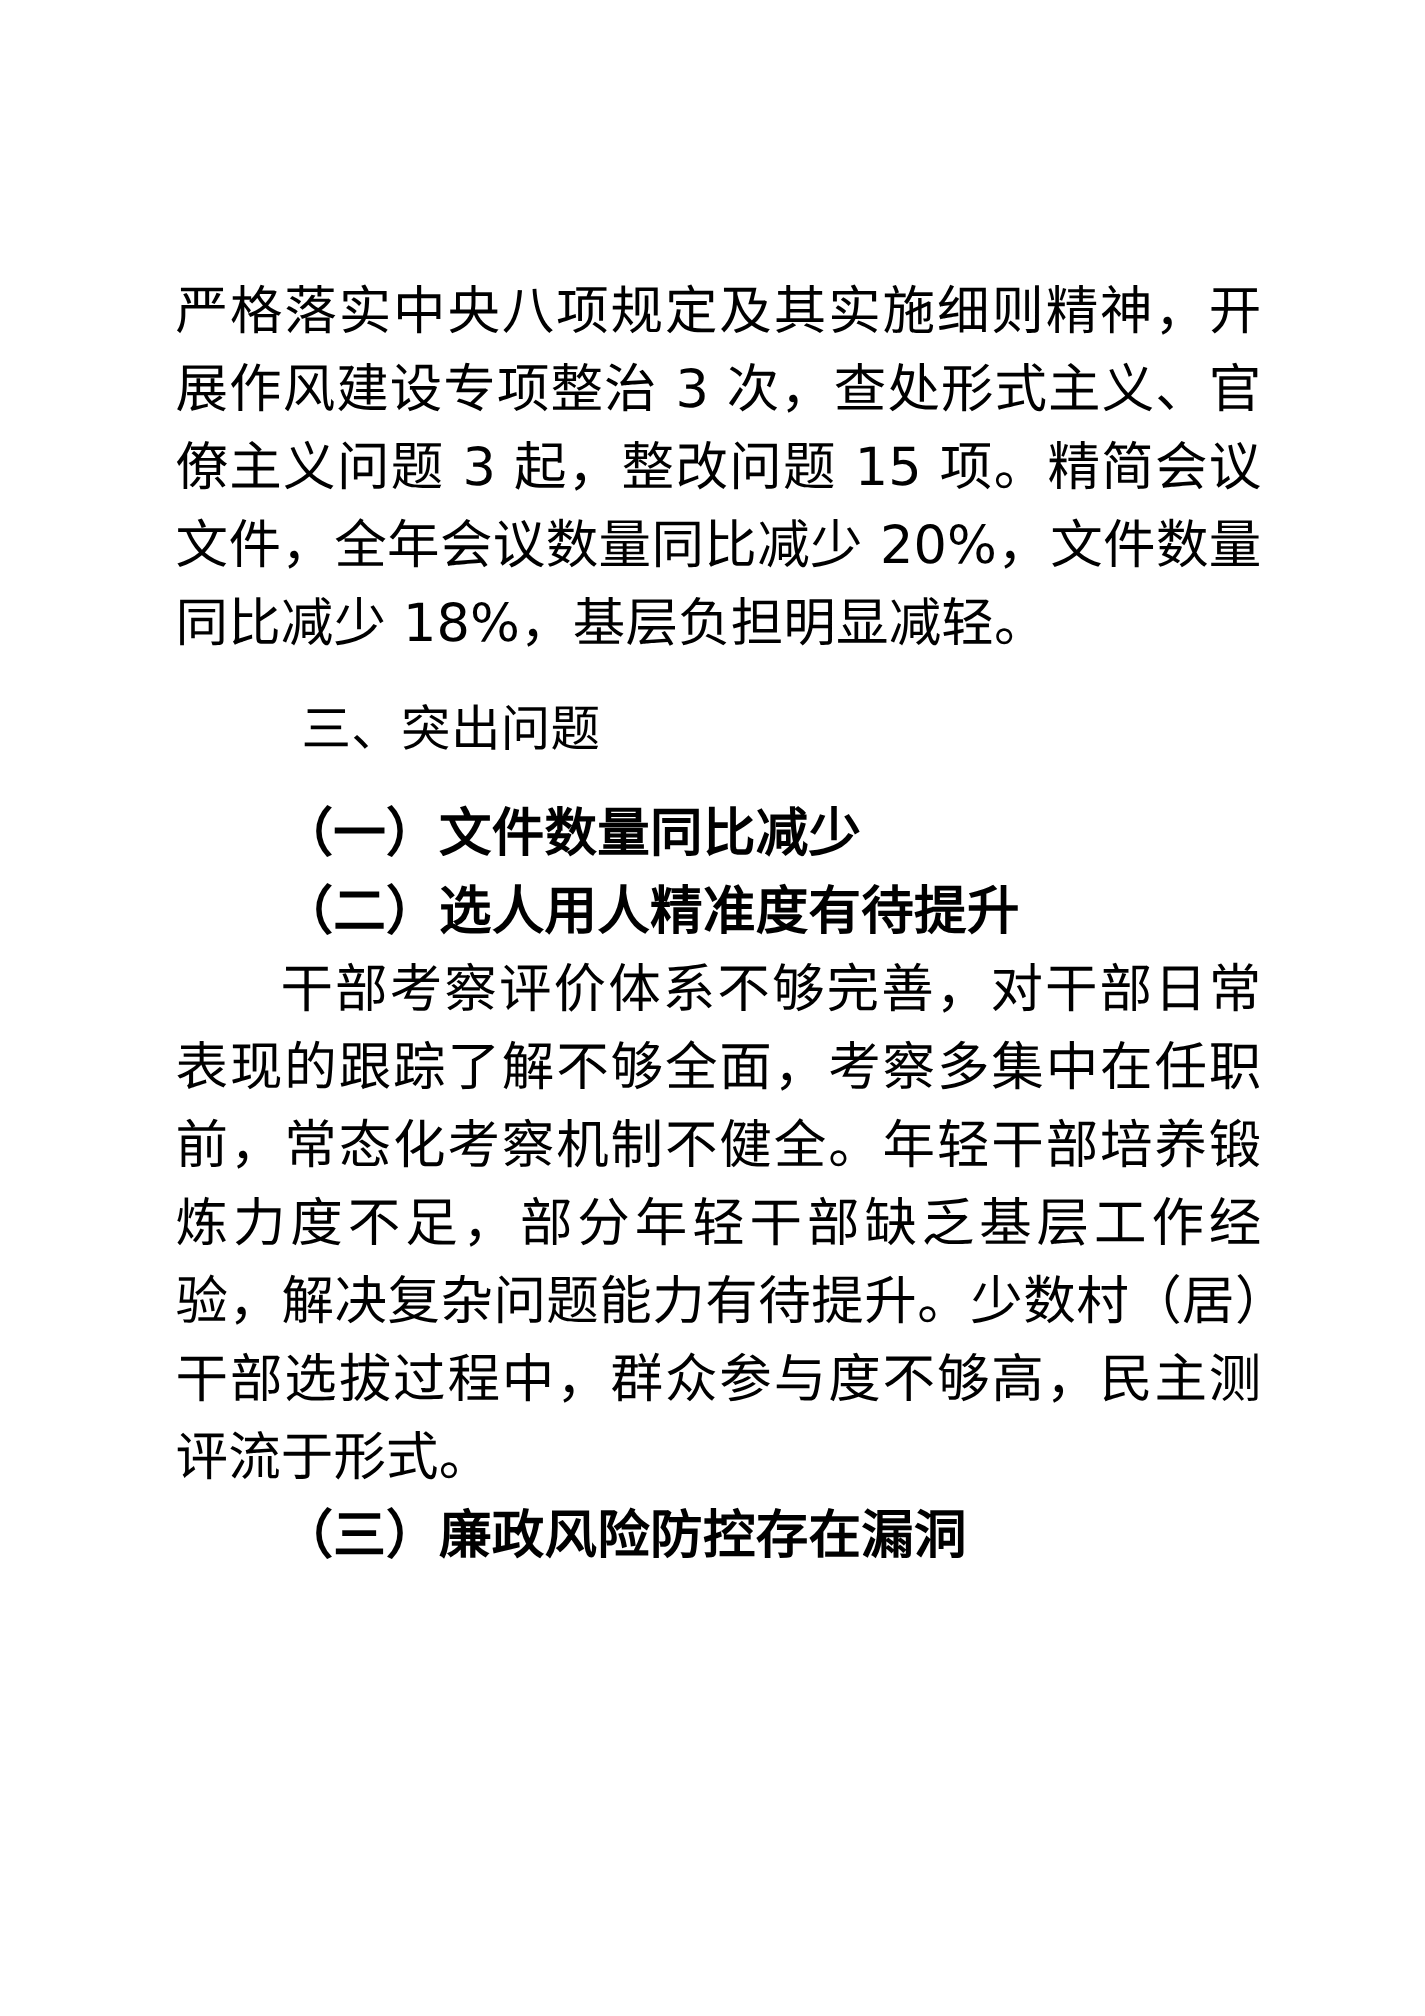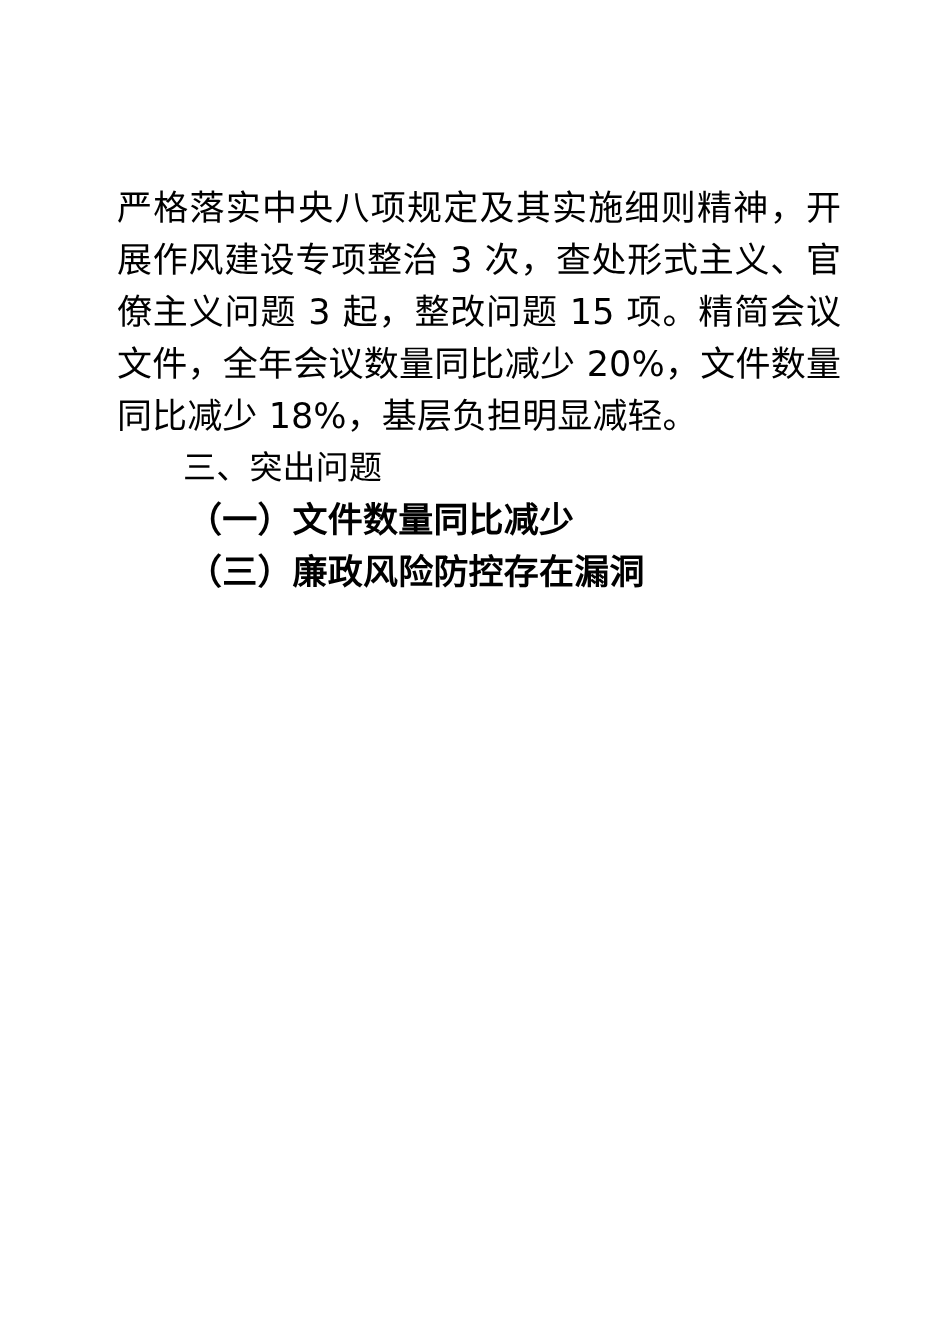--- a/index.html
+++ b/index.html
@@ -51,21 +51,21 @@
   .para.continued {
     text-indent: 0;
   }
 
   
   .section-heading {
     font-size: 33px;
     line-height: 52px;
     font-weight: 400;
     text-indent: 66px;
-    margin: 0;
+    margin: 18px;
     letter-spacing: 0.2px;
   }
 
   
   .sub-heading {
     font-size: 35px;
     line-height: 52px;
     font-weight: 700;
     text-indent: 70px;
     margin: 0;
@@ -78,18 +78,20 @@
 <div class="page">
   <div class="text-column">
 
     <p class="para continued">严格落实中央八项规定及其实施细则精神，开展作风建设专项整治 3 次，查处形式主义、官僚主义问题 3 起，整改问题 15 项。精简会议文件，全年会议数量同比减少 20%，文件数量同比减少 18%，基层负担明显减轻。</p>
 
     <p class="section-heading">三、突出问题</p>
 
     <p class="sub-heading">（一）文件数量同比减少</p>
 
 
+    <p class="sub-heading">（二）选人用人精准度有待提升</p>
 
+    <p class="para">干部考察评价体系不够完善，对干部日常表现的跟踪了解不够全面，考察多集中在任职前，常态化考察机制不健全。年轻干部培养锻炼力度不足，部分年轻干部缺乏基层工作经验，解决复杂问题能力有待提升。少数村（居）干部选拔过程中，群众参与度不够高，民主测评流于形式。</p>
 
     <p class="sub-heading">（三）廉政风险防控存在漏洞</p>
 
   </div>
 </div>
 
 </body></html>

